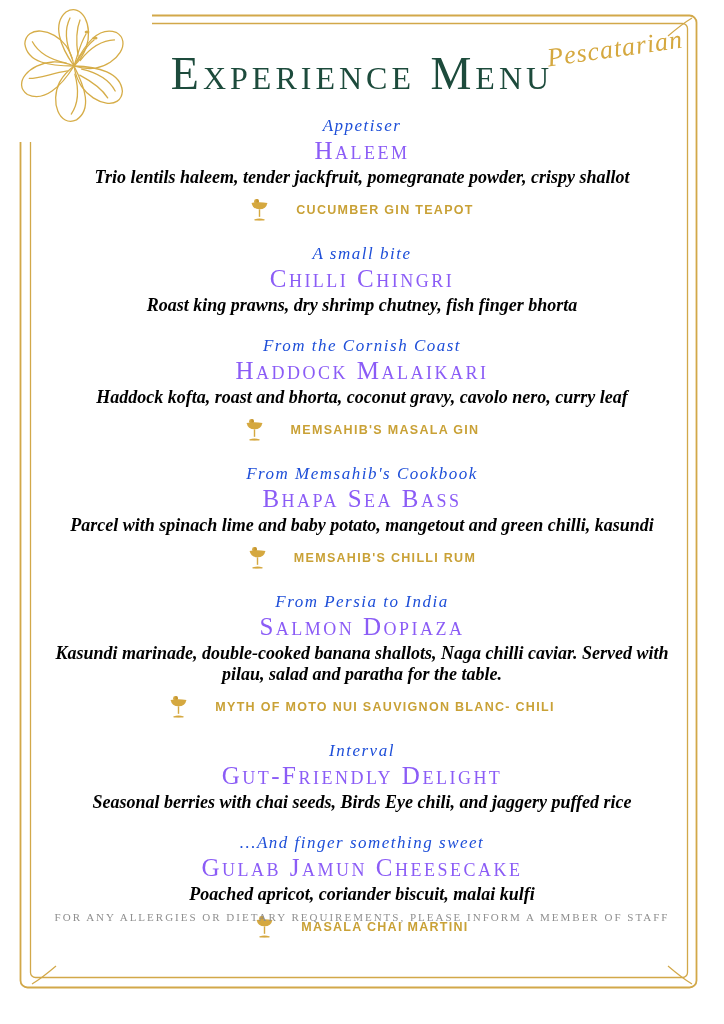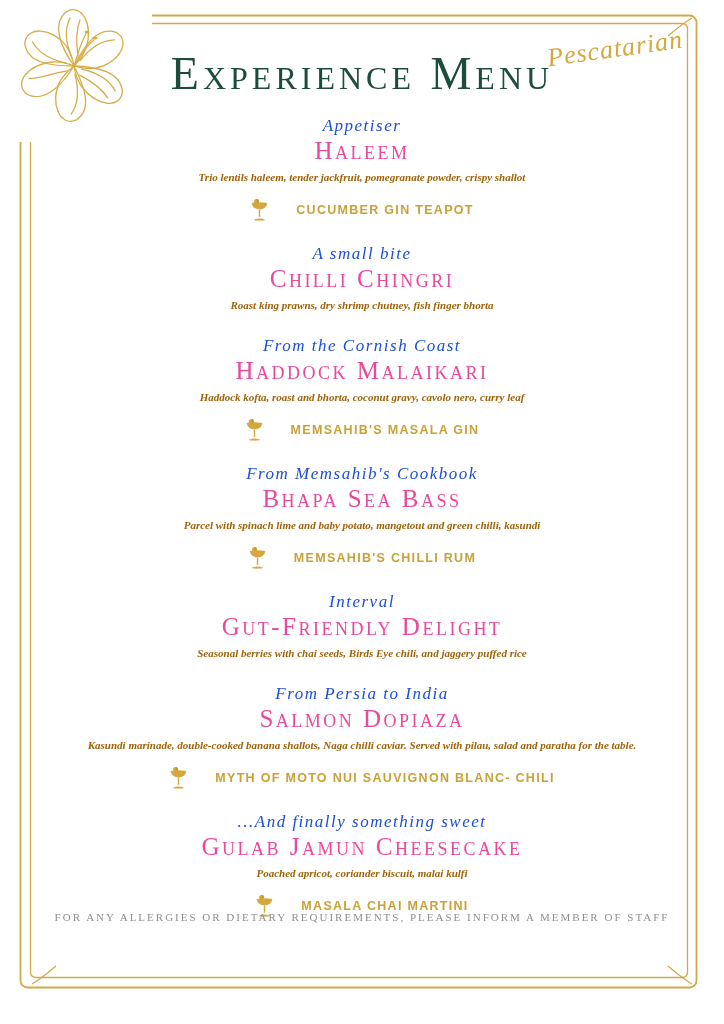--- a/index.html
+++ b/index.html
@@ -72,30 +72,30 @@
     color: #1d4ed8;
     margin-bottom: 1px;
   }
   .course-name {
     font-family: "Liberation Serif", serif;
     font-variant: small-caps;
     font-weight: 400;
     font-size: 25px;
     line-height: 28px;
     letter-spacing: 2.5px;
-    color: #ec4899;
+    color: #8b5cf6;
   }
   .course-desc {
     margin-top: 2px;
     font-family: "Liberation Serif", serif;
     font-style: italic;
     font-weight: 700;
-    font-size: 11px;
+    font-size: 18px;
     line-height: 21px;
-    color: #a16207;
+    color: #000000;
   }
   .pairing {
     margin-top: 8px;
     display: flex;
     align-items: center;
     justify-content: center;
     gap: 27px;
     height: 28px;
   }
   .pairing .glass { width: 19px; height: 27px; flex: 0 0 auto; }
@@ -232,47 +232,47 @@
           <rect x="11.1" y="14.5" width="1.8" height="9.5"></rect>
           <path d="M5.5 27.5 Q12 24.5 18.5 27.5 Q12 29.3 5.5 27.5 Z"></path>
           <rect x="5.5" y="27.1" width="13" height="1.4" rx="0.7"></rect>
         </g>
       </svg>
       <span class="pairing-label">MEMSAHIB'S CHILLI RUM</span>
     </div>
   </section>
 
   <section class="course">
+    <div class="course-tag">From Persia to India</div>
+    <h2 class="course-name">Salmon Dopiaza</h2>
+    <p class="course-desc">Kasundi marinade, double-cooked banana shallots, Naga chilli caviar. Served with pilau, salad and paratha for the table.</p>
+    <div class="pairing">
+      <svg class="glass" viewBox="0 0 24 32" xmlns="http://www.w3.org/2000/svg">
+        <g fill="#d5a83f">
+          <circle cx="8.2" cy="4.6" r="3.1"></circle>
+          <path d="M8.2 1.5 a3.1 3.1 0 0 1 0 6.2 Z" fill="#c49530"></path>
+          <path d="M2 6.5 Q12 4.6 22 6.5 Q20.4 14.5 12 14.5 Q3.6 14.5 2 6.5 Z"></path>
+          <rect x="11.1" y="14.5" width="1.8" height="9.5"></rect>
+          <path d="M5.5 27.5 Q12 24.5 18.5 27.5 Q12 29.3 5.5 27.5 Z"></path>
+          <rect x="5.5" y="27.1" width="13" height="1.4" rx="0.7"></rect>
+        </g>
+      </svg>
+      <span class="pairing-label">MYTH OF MOTO NUI SAUVIGNON BLANC- CHILI</span>
+    </div>
+  </section>
+
+  <section class="course">
     <div class="course-tag">Interval</div>
     <h2 class="course-name">Gut-Friendly Delight</h2>
     <p class="course-desc">Seasonal berries with chai seeds, Birds Eye chili, and jaggery puffed rice</p>
 
   </section>
 
   <section class="course">
-    <div class="course-tag">From Persia to India</div>
-    <h2 class="course-name">Salmon Dopiaza</h2>
-    <p class="course-desc">Kasundi marinade, double-cooked banana shallots, Naga chilli caviar. Served with pilau, salad and paratha for the table.</p>
-    <div class="pairing">
-      <svg class="glass" viewBox="0 0 24 32" xmlns="http://www.w3.org/2000/svg">
-        <g fill="#d5a83f">
-          <circle cx="8.2" cy="4.6" r="3.1"></circle>
-          <path d="M8.2 1.5 a3.1 3.1 0 0 1 0 6.2 Z" fill="#c49530"></path>
-          <path d="M2 6.5 Q12 4.6 22 6.5 Q20.4 14.5 12 14.5 Q3.6 14.5 2 6.5 Z"></path>
-          <rect x="11.1" y="14.5" width="1.8" height="9.5"></rect>
-          <path d="M5.5 27.5 Q12 24.5 18.5 27.5 Q12 29.3 5.5 27.5 Z"></path>
-          <rect x="5.5" y="27.1" width="13" height="1.4" rx="0.7"></rect>
-        </g>
-      </svg>
-      <span class="pairing-label">MYTH OF MOTO NUI SAUVIGNON BLANC- CHILI</span>
-    </div>
-  </section>
-
-  <section class="course">
-    <div class="course-tag">...And finally something sweet</div>
+    <div class="course-tag">...And finger something sweet</div>
     <h2 class="course-name">Gulab Jamun Cheesecake</h2>
     <p class="course-desc">Poached apricot, coriander biscuit, malai kulfi</p>
     <div class="pairing">
       <svg class="glass" viewBox="0 0 24 32" xmlns="http://www.w3.org/2000/svg">
         <g fill="#d5a83f">
           <circle cx="8.2" cy="4.6" r="3.1"></circle>
           <path d="M8.2 1.5 a3.1 3.1 0 0 1 0 6.2 Z" fill="#c49530"></path>
           <path d="M2 6.5 Q12 4.6 22 6.5 Q20.4 14.5 12 14.5 Q3.6 14.5 2 6.5 Z"></path>
           <rect x="11.1" y="14.5" width="1.8" height="9.5"></rect>
           <path d="M5.5 27.5 Q12 24.5 18.5 27.5 Q12 29.3 5.5 27.5 Z"></path>

